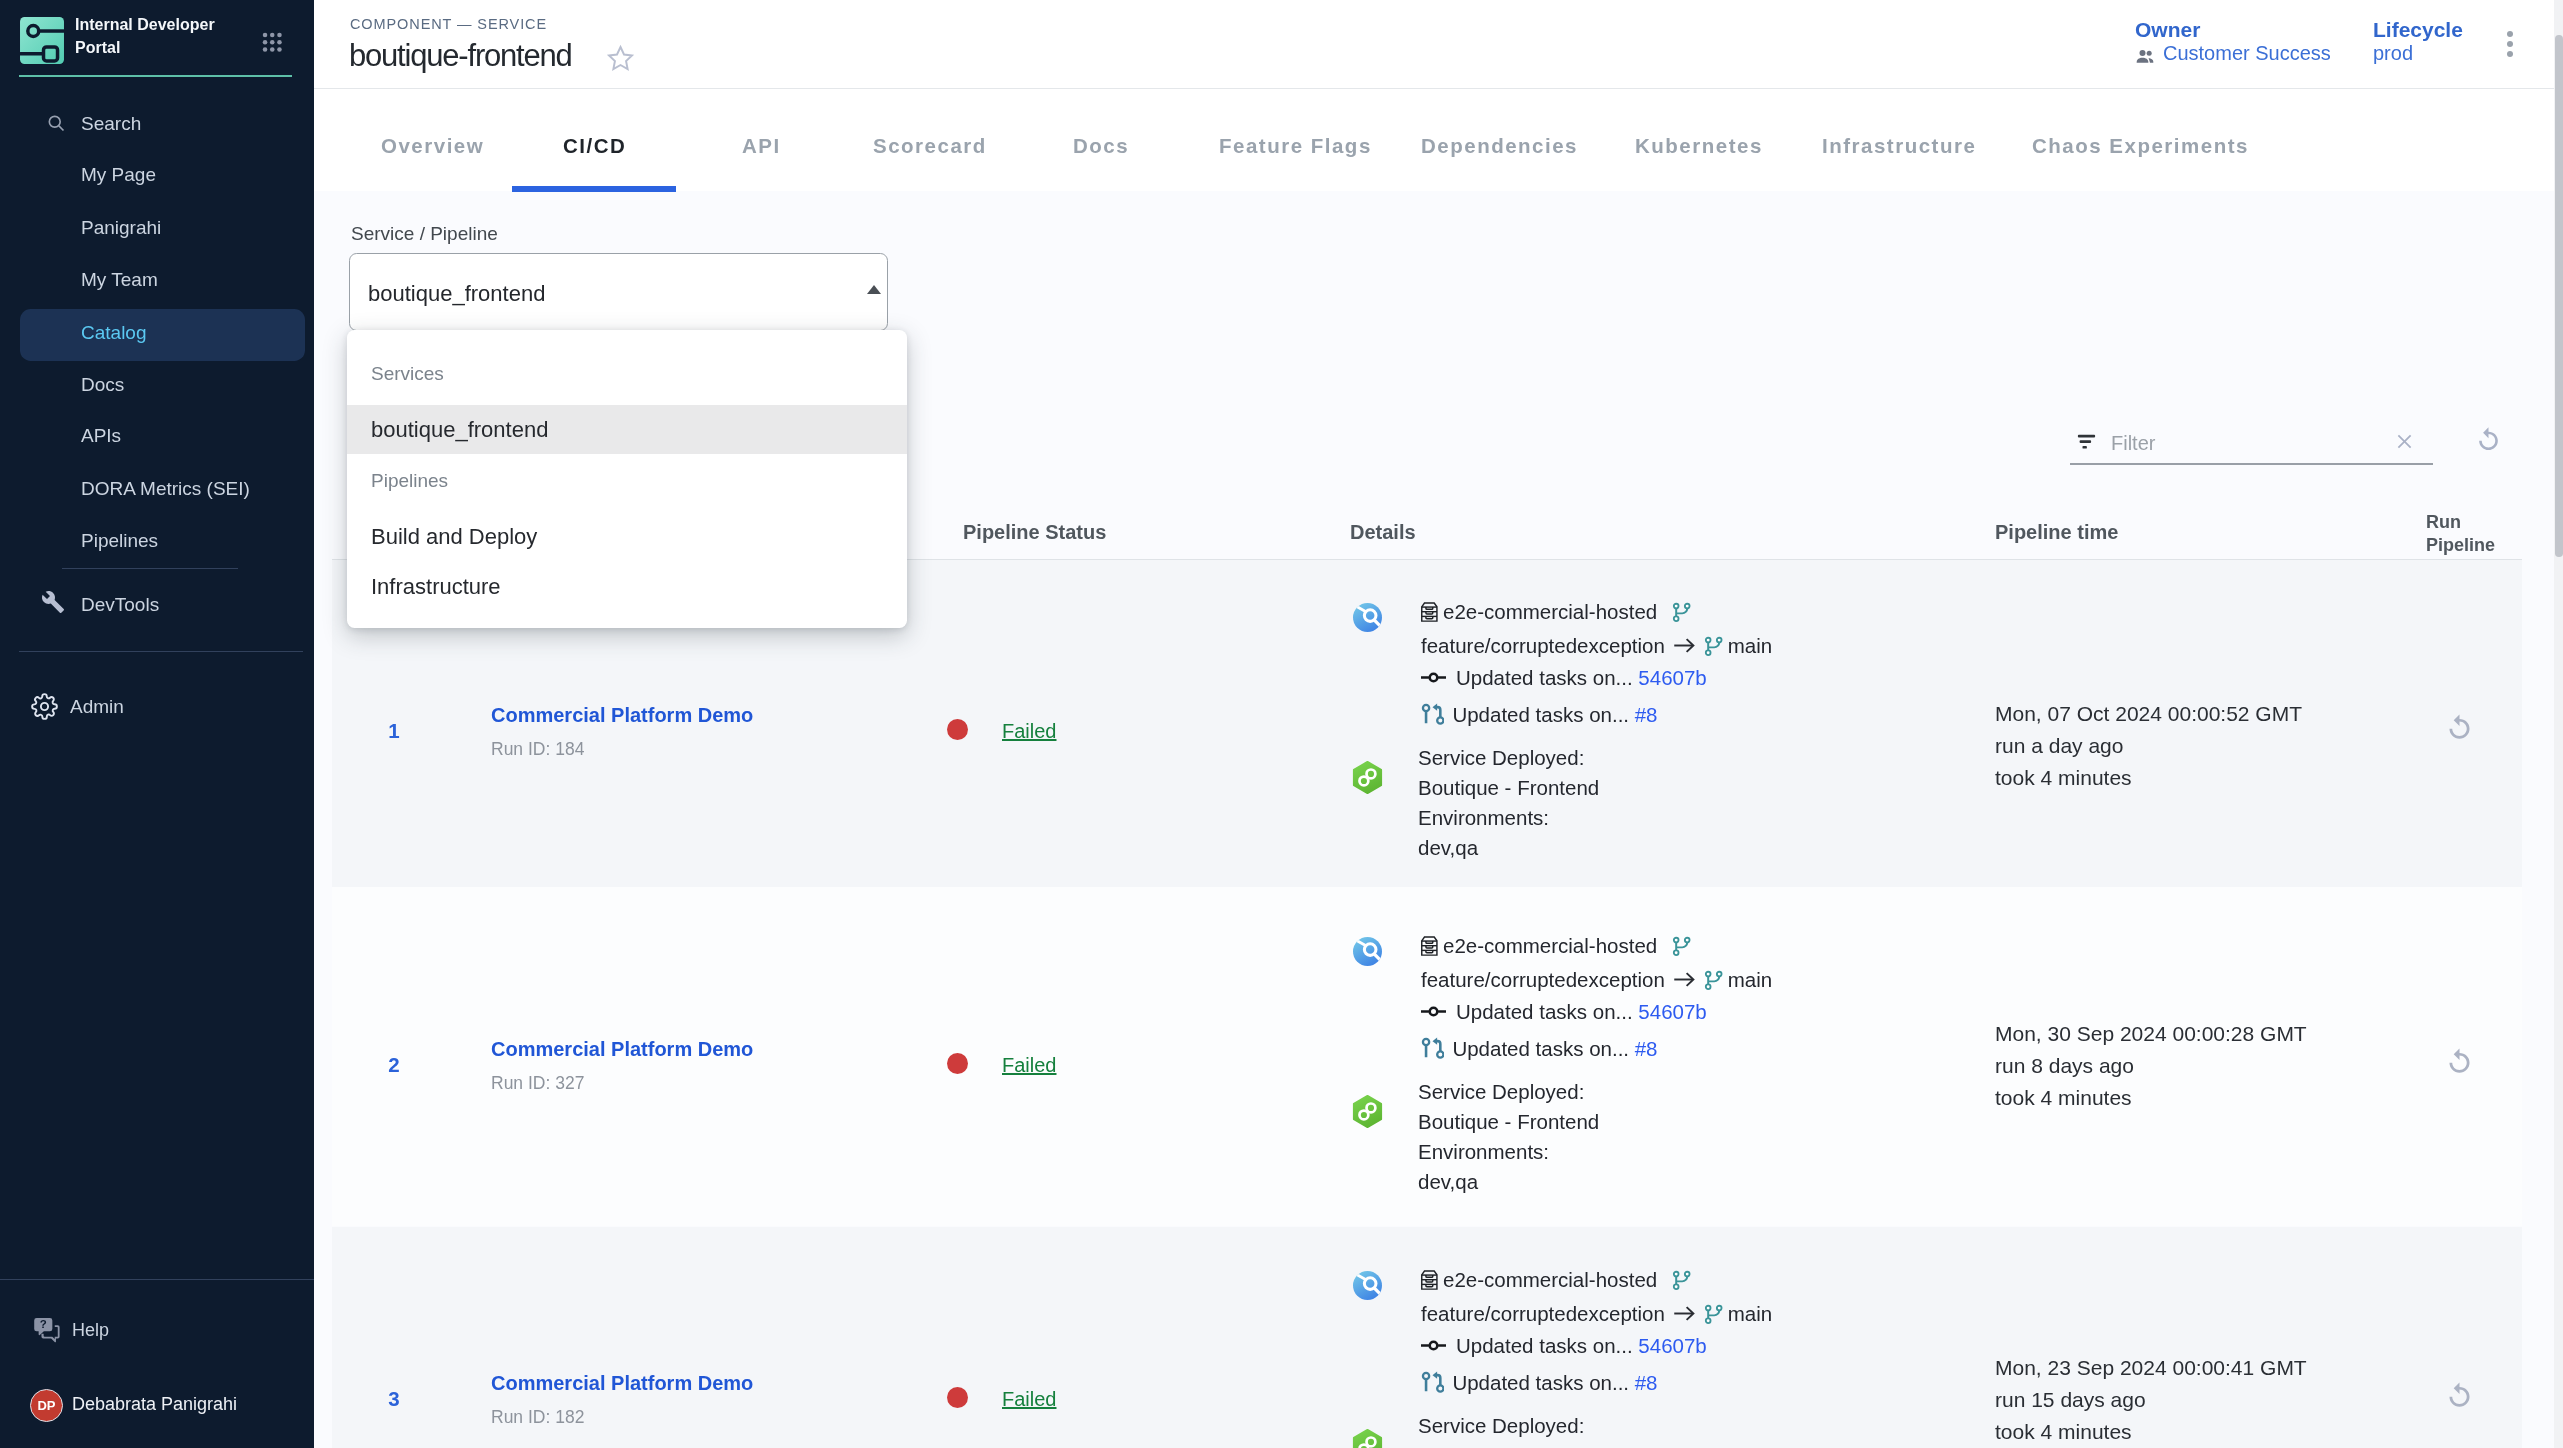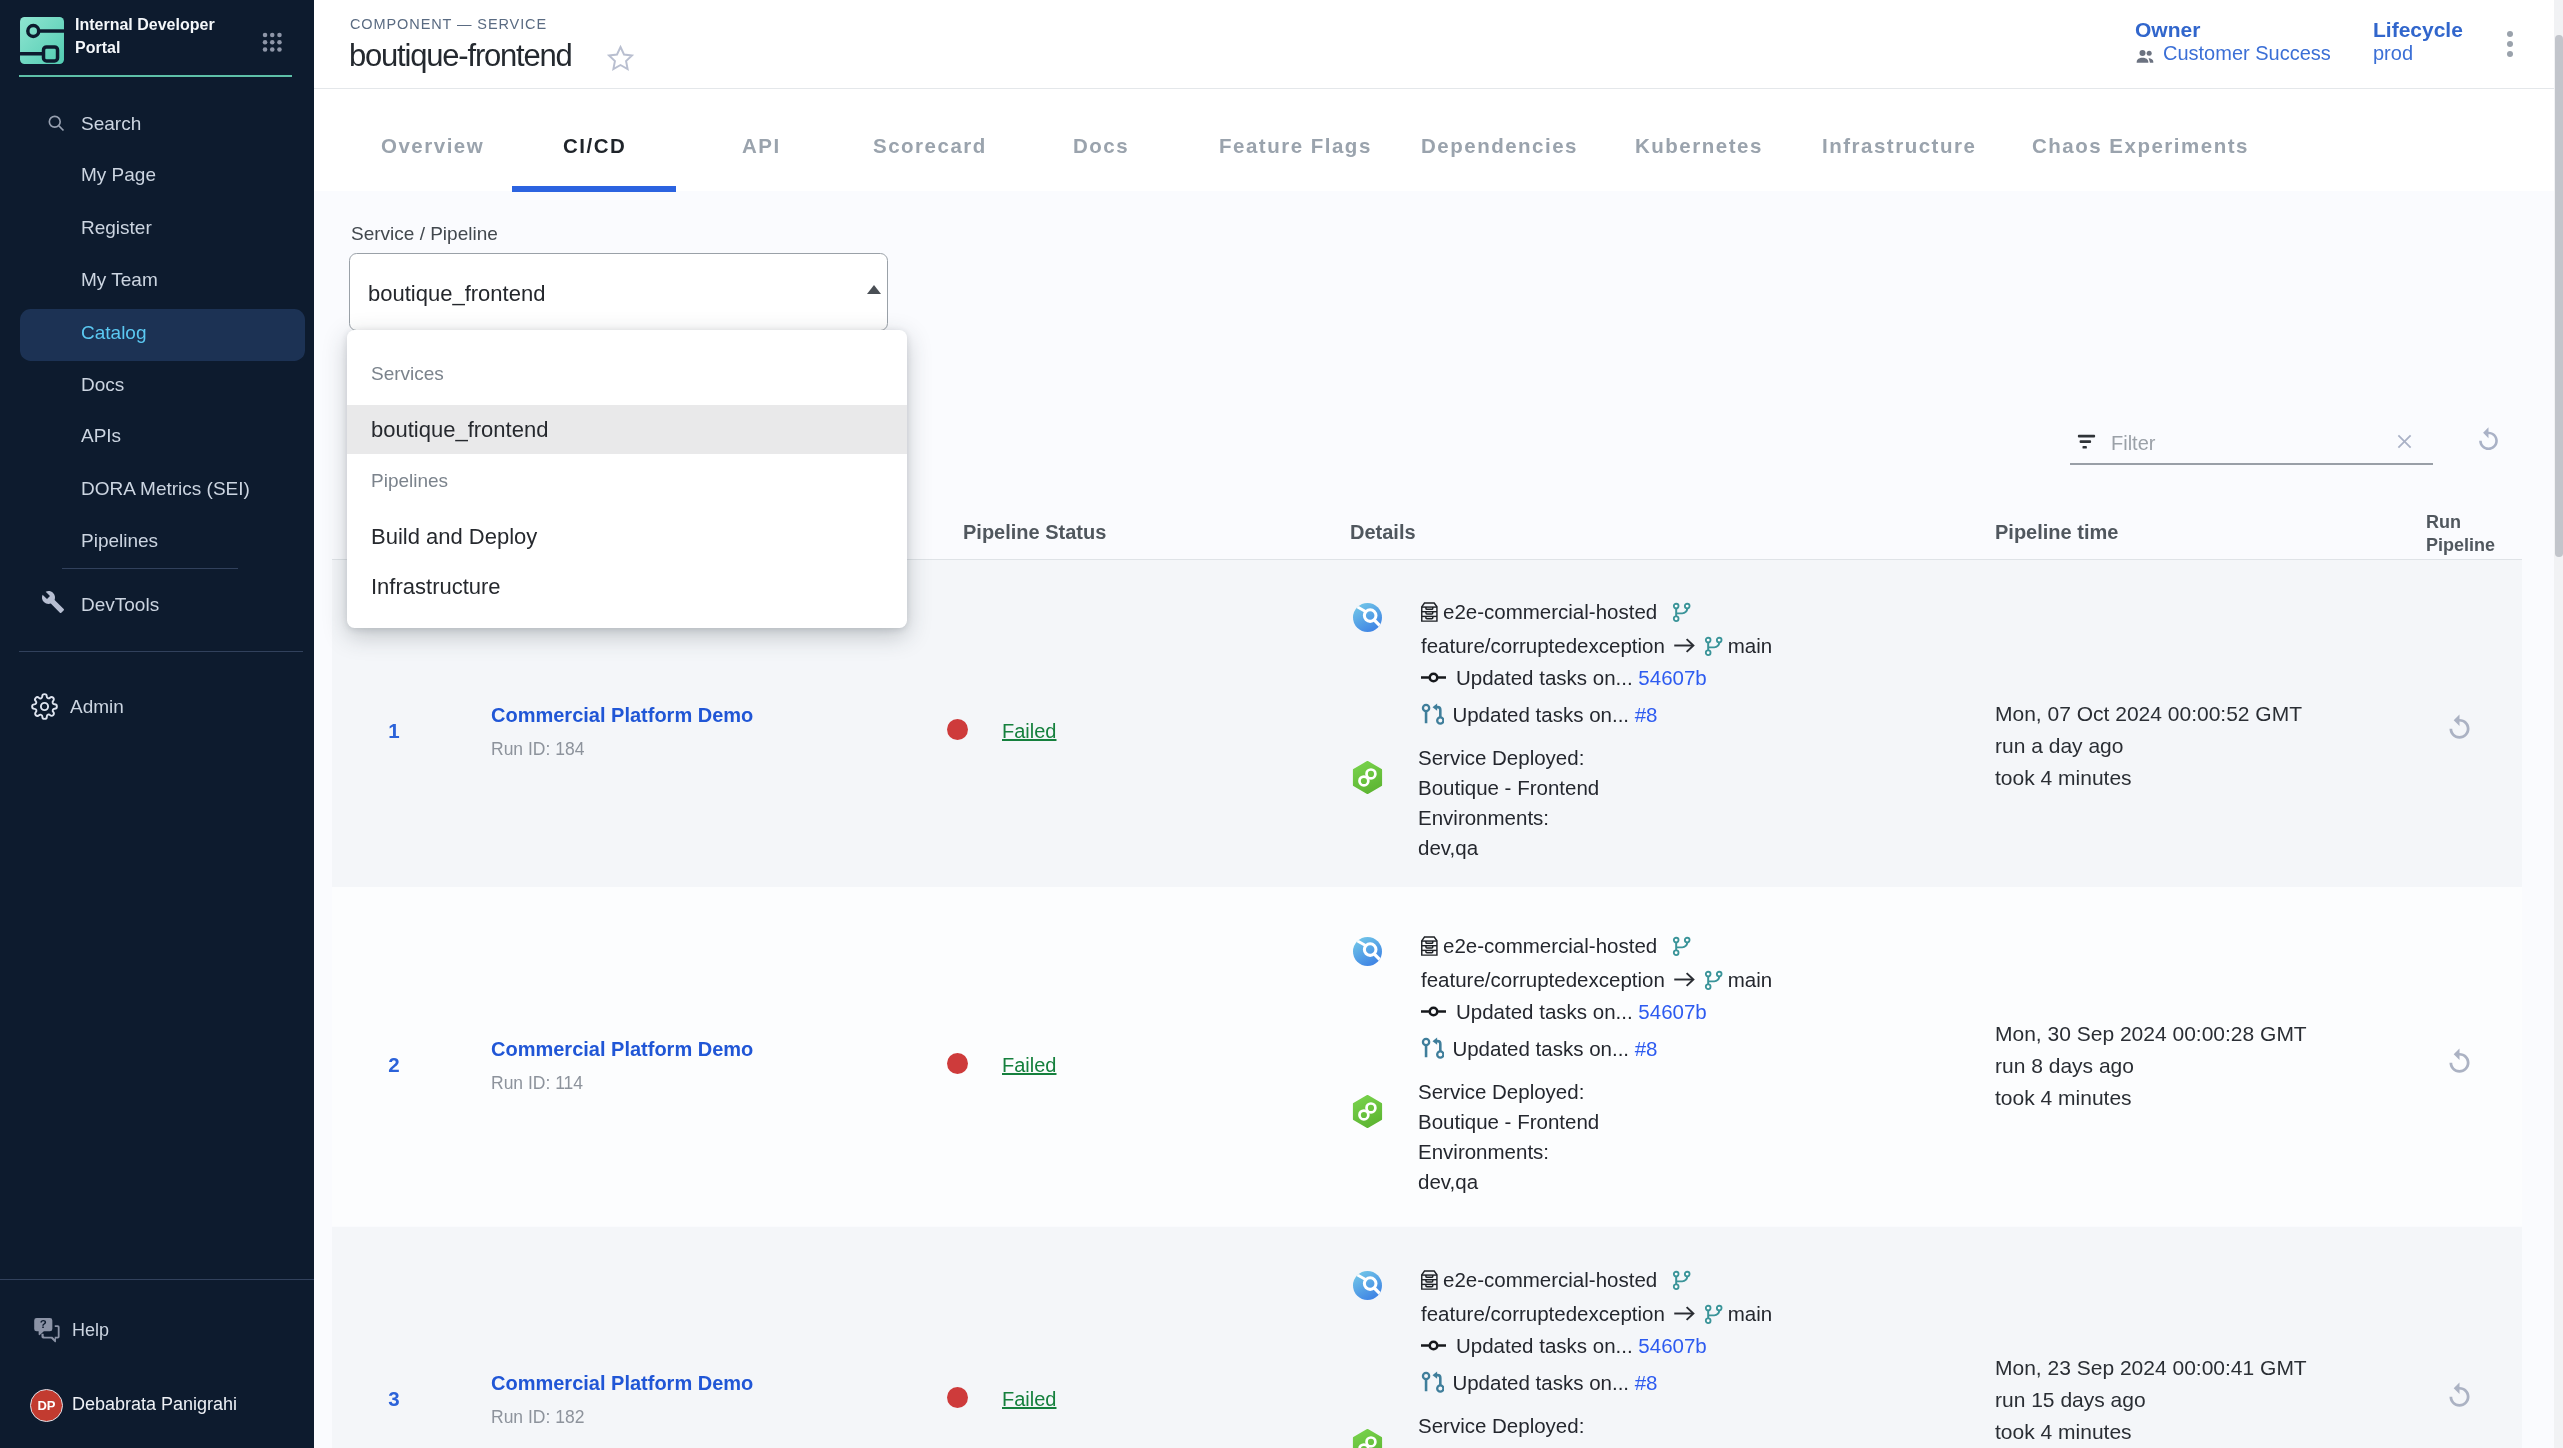--- a/index.html
+++ b/index.html
@@ -60,21 +60,21 @@
         <circle cx="23" cy="23" r="3"></circle>
     </svg>
     <div class="abs" style="left:19px;top:75px;width:273px;height:2.3px;background:#5ec0a8"></div>
 
     <svg class="abs" style="left:46px;top:113px" width="20" height="20" viewBox="0 0 24 24" fill="none" stroke="#97a0b0" stroke-width="2">
       <circle cx="10.5" cy="10.5" r="6.5"></circle>
         <line x1="15.5" y1="15.5" x2="21" y2="21"></line>
     </svg>
     <div class="side-item" style="top:113px">Search</div>
     <div class="side-item" style="top:164px">My Page</div>
-    <div class="side-item" style="top:217px">Register</div>
+    <div class="side-item" style="top:217px">Panigrahi</div>
     <div class="side-item" style="top:269px">My Team</div>
     <div class="abs" style="left:20px;top:309px;width:285px;height:52px;background:#1c3254;border-radius:10.7px"></div>
     <div class="side-item" style="top:322px;color:#5bc9f2">Catalog</div>
     <div class="side-item" style="top:374px">Docs</div>
     <div class="side-item" style="top:425px">APIs</div>
     <div class="side-item" style="top:478px">DORA Metrics (SEI)</div>
     <div class="side-item" style="top:530px">Pipelines</div>
     <div class="abs" style="left:62px;top:568px;width:176px;height:0.8px;background:#31415c"></div>
 
     <svg class="abs" style="left:41px;top:590px" width="24" height="24" viewBox="0 0 24 24" fill="#b7bfd2">
@@ -258,21 +258,21 @@
         </svg>
   <div class="svcblock" style="top:184px">Service Deployed:<br>Boutique - Frontend<br>Environments:<br>dev,qa</div>
   <div class="timeblock" style="top:139px">Mon, 07 Oct 2024 00:00:52 GMT<br>run a day ago<br>took 4 minutes</div>
   <svg class="rerun" width="29" height="29" viewBox="0 0 24 24">
           <use href="#undoIcon"></use>
         </svg>
 </div>
 <div class="row" style="top:893px">
   <div class="rnum">2</div>
   <div class="rlink">Commercial Platform Demo</div>
-  <div class="rrunid">Run ID: 114</div>
+  <div class="rrunid">Run ID: 327</div>
   <div class="rdot"></div>
   <div class="rfailed">Failed</div>
   <svg class="abs" style="left:1039px;top:44px" width="29" height="29" viewBox="0 0 38 38">
           <use href="#ciIcon"></use>
         </svg>
   <div class="dline" style="top:37px"><svg width="16.7" height="20" viewBox="0 0 22 26" style="margin-right:5.3px">
             <use href="#dbIcon"></use>
           </svg>e2e-commercial-hosted<svg width="19" height="20" viewBox="0 0 25 26" style="margin-left:15px">
             <use href="#brIcon"></use>
           </svg></div>

